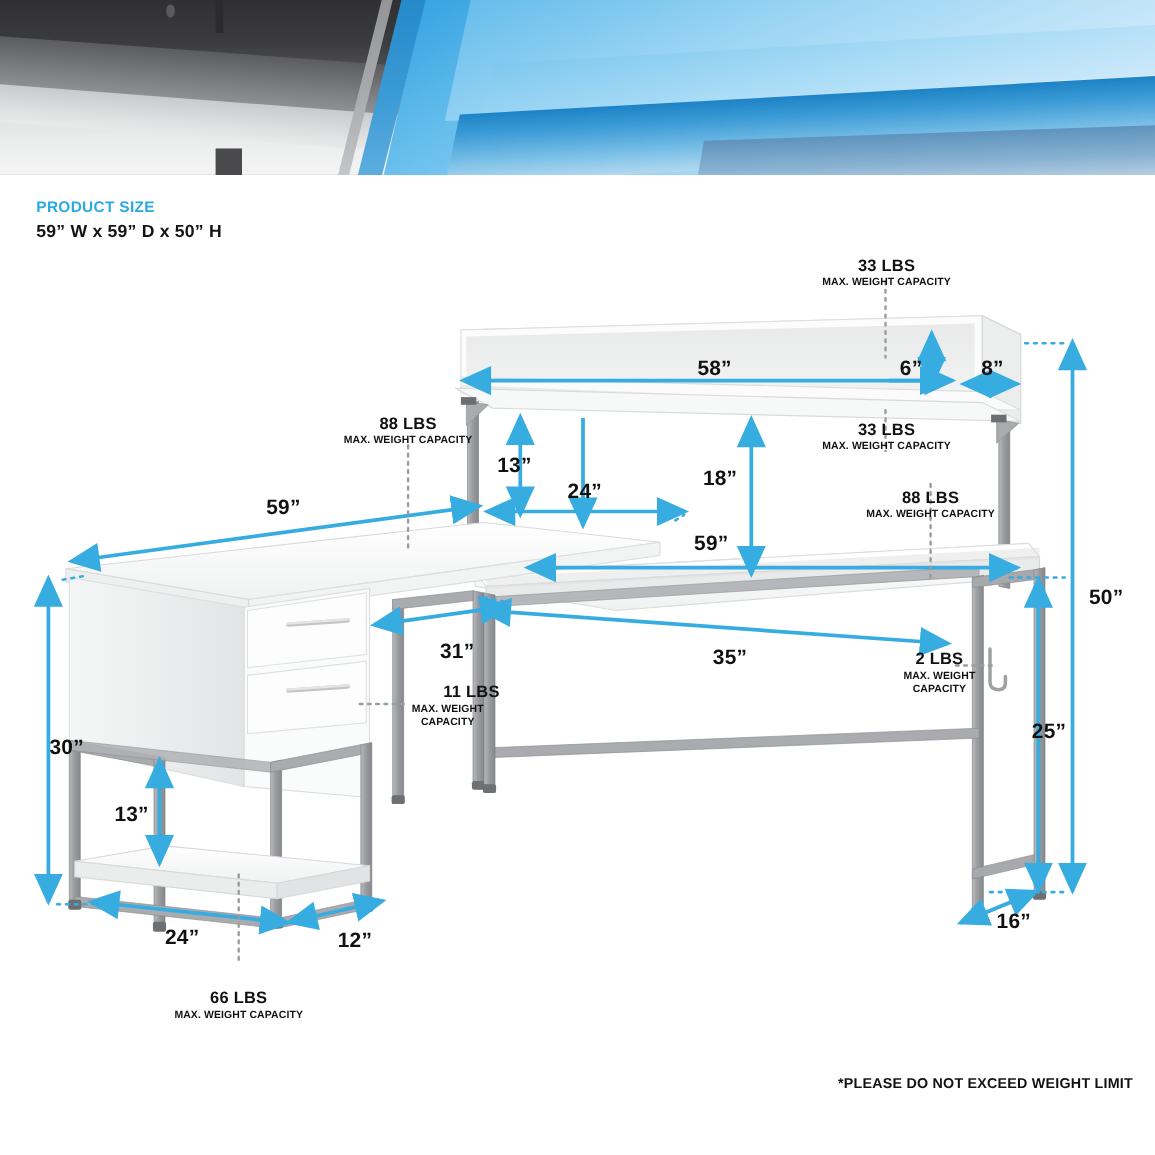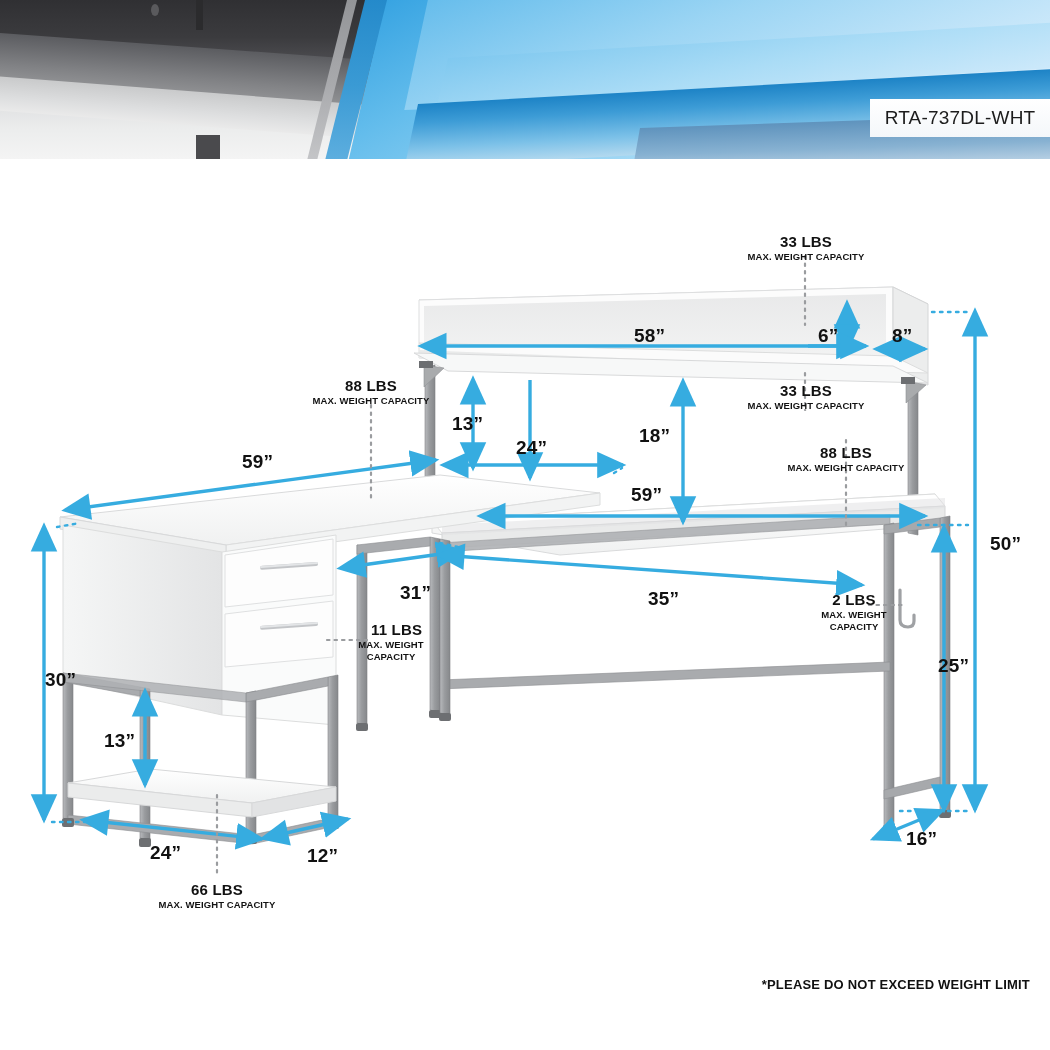--- a/index.html
+++ b/index.html
@@ -189,25 +189,26 @@
 
     <div class="hdr-blue-a"></div>
     <div class="hdr-blue-b"></div>
     <div class="hdr-blue-c"></div>
     <div class="hdr-blue-d"></div>
     <div class="hdr-blue-e"></div>
     <div class="hdr-gray-slash"></div>
     <div class="hdr-blue-slash"></div>
 
 
-    <div id="sku-chip">
-      <span>RTA-737DL-WHT</span>
-    </div>
   </div>
 
+  <div id="product-size">
+    <div id="ps-label">PRODUCT SIZE</div>
+    <div id="ps-value">59” W x 59” D x 50” H</div>
+  </div>
 
   <div id="diagram">
     <svg width="1050" height="740" viewBox="0 0 1050 740" xmlns="http://www.w3.org/2000/svg">
       <defs>
         <marker id="ahR" markerWidth="9" markerHeight="9" refX="7.6" refY="4.5" orient="auto">
           <path d="M0,0.6 L8.6,4.5 L0,8.4 Z" fill="#36ACE0"></path>
         </marker>
         <marker id="ahL" markerWidth="9" markerHeight="9" refX="1.4" refY="4.5" orient="auto">
           <path d="M8.6,0.6 L0,4.5 L8.6,8.4 Z" fill="#36ACE0"></path>
         </marker>
@@ -465,33 +466,33 @@
     <div class="cap" style="left:726px; top:157px; width:160px;">
       <div class="lbs">33 LBS</div>
       <div class="sub">MAX. WEIGHT CAPACITY</div>
     </div>
 
     <div class="cap" style="left:766px; top:219px; width:160px;">
       <div class="lbs">88 LBS</div>
       <div class="sub">MAX. WEIGHT CAPACITY</div>
     </div>
 
-    <div class="cap" style="left:333px; top:396px; width:116px; text-align:left;">
+    <div class="cap" style="left:333px; top:396px; width:116px; text-align:left;padding-left:32px;">
       <div class="lbs" style="text-align:left; padding-left:38px;">11 LBS</div>
       <div class="sub" style="white-space:pre-line; text-align:center;">MAX. WEIGHT
 CAPACITY</div>
     </div>
 
     <div class="cap" style="left:794px; top:366px; width:120px;">
       <div class="lbs">2 LBS</div>
       <div class="sub" style="white-space:pre-line;">MAX. WEIGHT
 CAPACITY</div>
     </div>
 
-    <div class="cap" style="left:137px; top:656px; width:160px;">
+    <div class="cap" style="left:137px; top:674px; width:160px;">
       <div class="lbs">66 LBS</div>
       <div class="sub">MAX. WEIGHT CAPACITY</div>
     </div>
   </div>
 
   <div id="footer-note">*PLEASE DO NOT EXCEED WEIGHT LIMIT</div>
 
 </div>
 
 </body></html>

